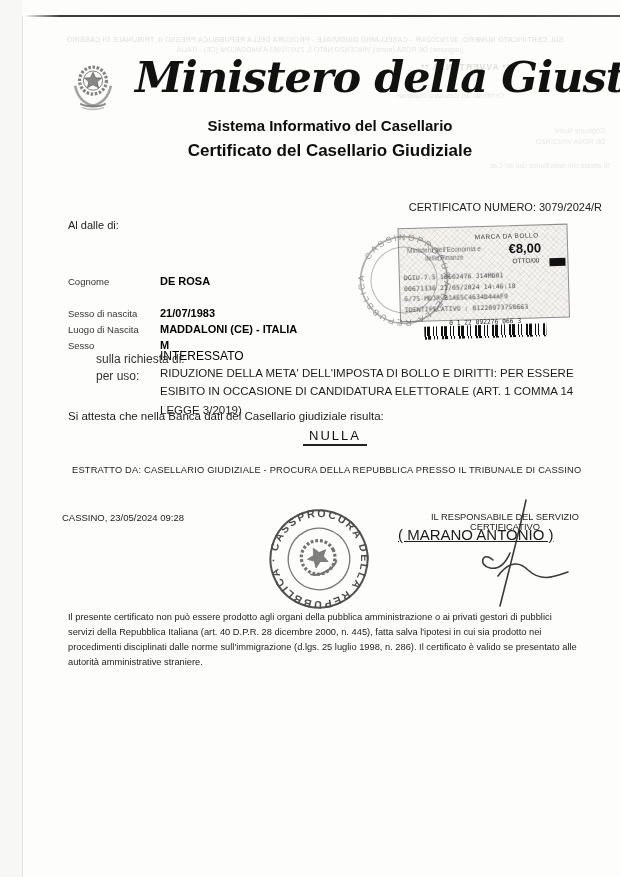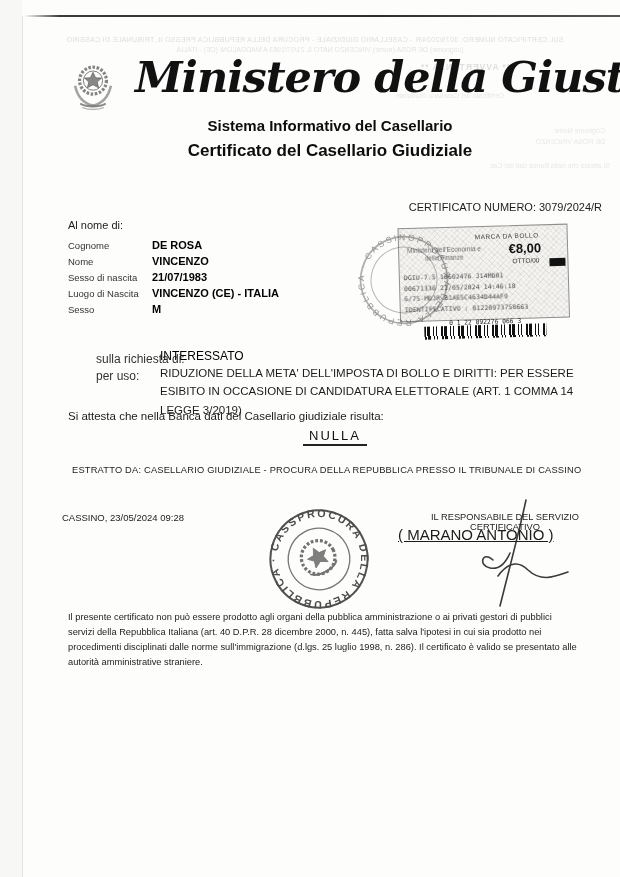--- a/index.html
+++ b/index.html
@@ -23,22 +23,22 @@
   .script-title{left:135px;top:52px;width:480px;text-align:center;
     font-family:"DejaVu Serif",serif;font-style:italic;font-weight:bold;
     font-size:43px;letter-spacing:-1px;color:#111;white-space:nowrap;}
   .h-center{left:40px;width:580px;text-align:center;color:#0d0d0d;}
   .sub1{top:117px;font-size:15px;font-weight:bold;}
   .sub2{top:141px;font-size:17px;font-weight:bold;}
   .sub3{top:164px;font-size:11px;font-weight:bold;}
   .certnum{top:201px;left:180px;width:422px;text-align:right;font-size:11px;}
   
   .intro{left:68px;top:219px;font-size:11px;}
-  .fieldrow{left:68px;width:330px;height:15px;font-size:9.5px;color:#333;}
-  .fieldrow b{position:absolute;left:84px;top:-1px;font-size:11px;color:#000;
+  .fieldrow{left:68px;width:330px;height:15px;font-size:9.5px;color:#333;margin-top:36px;}
+  .fieldrow b{position:absolute;left:92px;top:-1px;font-size:11px;color:#000;
     font-weight:bold;white-space:nowrap;}
   
   .lab{left:68px;font-size:12px;color:#333;margin-left:28px;}
   .val{left:160px;font-size:12px;color:#000;white-space:nowrap;}
   .uso{left:160px;top:364px;width:432px;font-size:11.5px;line-height:1.6;white-space:normal;}
   .attest{left:68px;top:410px;font-size:11.5px;}
   .nulla{left:40px;top:426px;width:590px;text-align:center;}
   .nulla span{font-size:13px;letter-spacing:2px;color:#111;
     border-bottom:2px solid #222;padding:0 6px 1px;}
   .estratto{left:72px;top:465px;font-size:9.3px;letter-spacing:.2px;}
@@ -108,36 +108,32 @@
         <path d="M33,82 C42,86 58,86 67,82" stroke-width="2" opacity=".5"></path>
       </g>
     </svg>
   </div>
 
   <div class="abs script-title">Ministero della Giustizia</div>
   <div class="abs h-center sub1">Sistema Informativo del Casellario</div>
   <div class="abs h-center sub2">Certificato del Casellario Giudiziale</div>
   <div class="abs certnum">CERTIFICATO NUMERO: 3079/2024/R</div>
 
-  <div class="abs intro">Al nome di:</div>
+  <div class="abs intro">Al dalle di:</div>
   <div class="abs fieldrow" style="top:240px;">
     <span>Cognome</span>
     <b>DE ROSA</b>
   </div>
-  <div class="abs fieldrow" style="top:256px;">
-    <span>Nome</span>
-    <b>VINCENZO</b>
-  </div>
   <div class="abs fieldrow" style="top:272px;">
     <span>Sesso di nascita</span>
     <b>21/07/1983</b>
   </div>
   <div class="abs fieldrow" style="top:288px;">
     <span>Luogo di Nascita</span>
-    <b>VINCENZO (CE) - ITALIA</b>
+    <b>MADDALONI (CE) - ITALIA</b>
   </div>
   <div class="abs fieldrow" style="top:304px;">
     <span>Sesso</span>
     <b>M</b>
   </div>
 
   <div class="abs marca">
     <div class="marca-body">
       <div class="marca-issuer">Ministero dell'Economia e delle Finanze</div>
       <div class="marca-kind">MARCA DA BOLLO</div>

